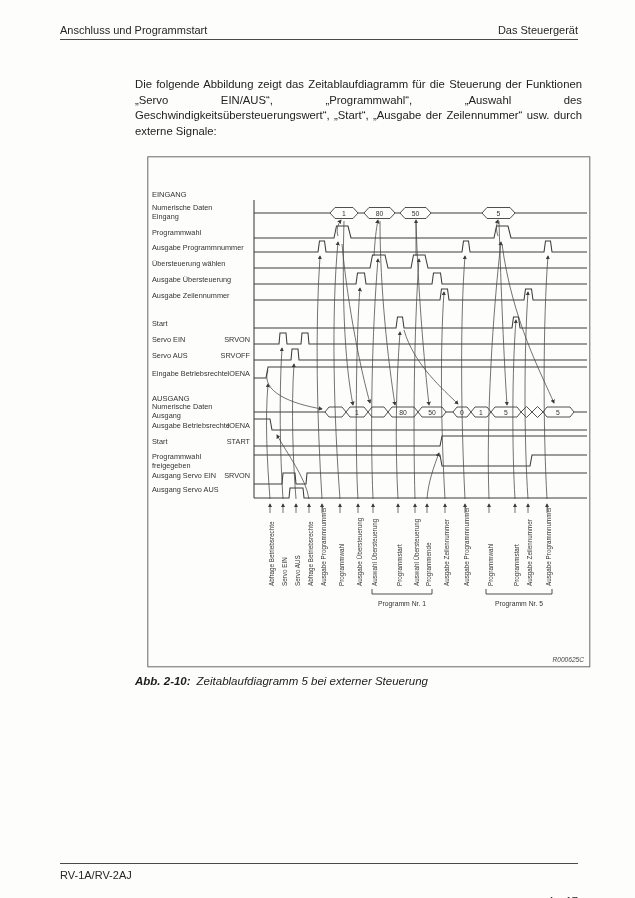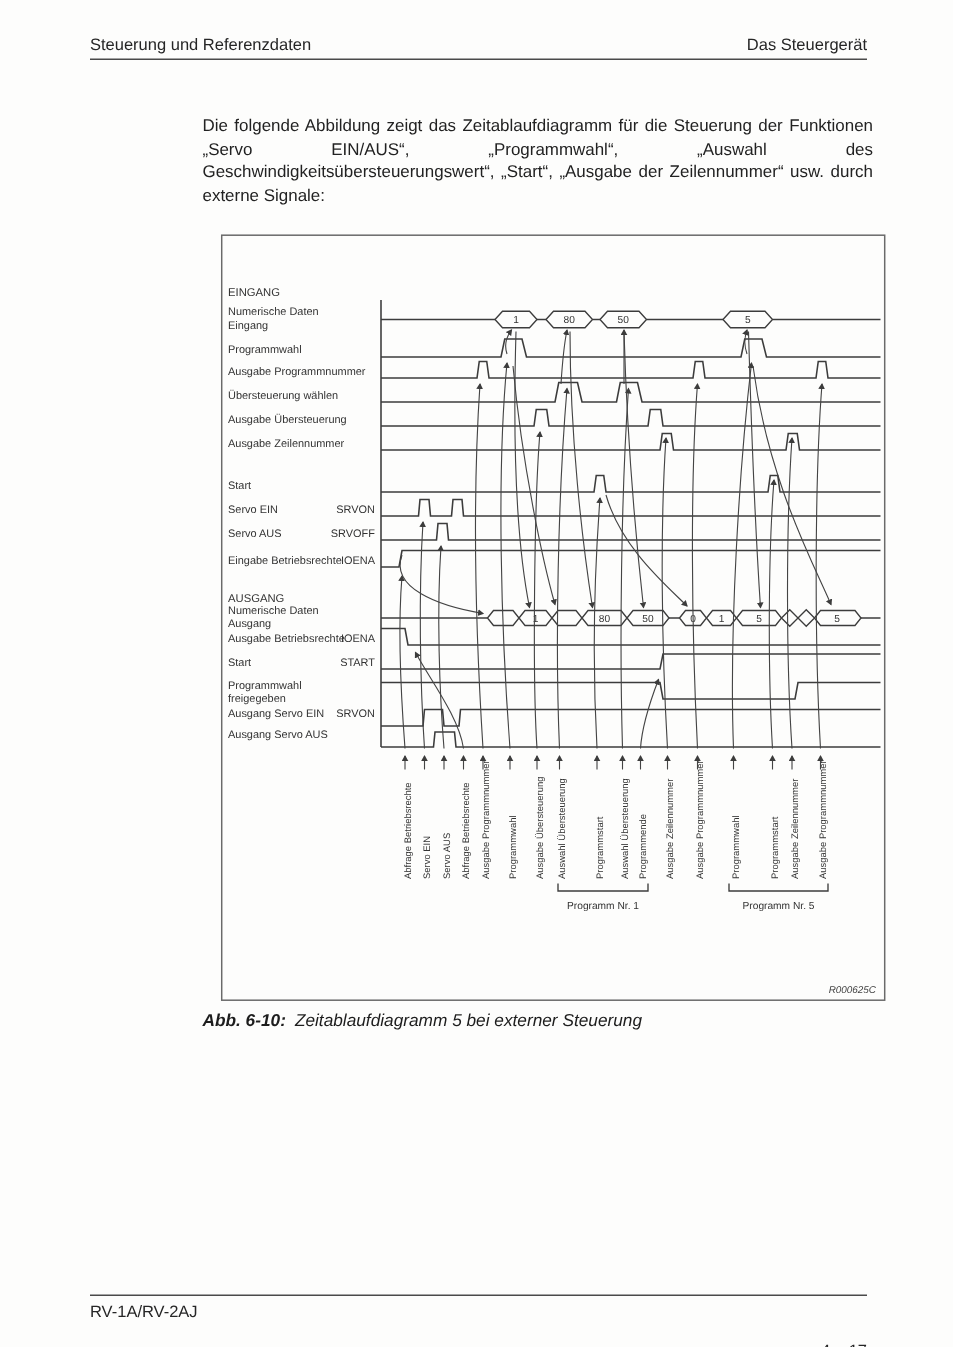--- a/index.html
+++ b/index.html
@@ -30,21 +30,21 @@
   .ref{font-size:6.6px;font-style:italic;fill:#444;}
   .wv{fill:none;stroke:#3c3c3c;stroke-width:1.05;}
   .hex{fill:none;stroke:#3c3c3c;stroke-width:0.9;}
   .cv{fill:none;stroke:#444;stroke-width:0.75;}
   .frame{fill:none;stroke:#6a6a6a;stroke-width:1;}
   .brk{fill:none;stroke:#3c3c3c;stroke-width:0.9;}
 </style>
 </head>
 <body>
 
-<div class="hdr-left">Steuerung und Referenzdaten</div>
+<div class="hdr-left">Anschluss und Programmstart</div>
 <div class="hdr-right">Das Steuergerät</div>
 <div class="hdr-rule"></div>
 
 <p class="intro">Die folgende Abbildung zeigt das Zeitablaufdiagramm für die Steuerung der Funktionen „Servo EIN/AUS“, „Programmwahl“, „Auswahl des Geschwindigkeitsübersteuerungswert“, „Start“, „Ausgabe der Zeilennummer“ usw. durch externe Signale:</p>
 
 <div class="diagram-wrap">
 <svg width="444" height="512" viewBox="135 156 444 512">
   <defs>
     <marker id="ah" markerWidth="7" markerHeight="7" refX="4.5" refY="3" orient="auto">
       <path d="M0,0 L5.5,3 L0,6 Z" fill="#3c3c3c"></path>
@@ -218,18 +218,18 @@
     <path class="brk" d="M474,589 V594 H540 V589"></path>
     <text class="grp" x="390" y="606" text-anchor="middle">Programm Nr. 1</text>
     <text class="grp" x="507" y="606" text-anchor="middle">Programm Nr. 5</text>
   </g>
 
   <text class="ref" x="572" y="662" text-anchor="end">R000625C</text>
 </svg>
 </div>
 
 <div class="caption">
-  <b>Abb. 6-10:</b><span>Zeitablaufdiagramm 5 bei externer Steuerung</span>
+  <b>Abb. 2-10:</b><span>Zeitablaufdiagramm 5 bei externer Steuerung</span>
 </div>
 
 <div class="ftr-rule"></div>
 <div class="ftr-left">RV-1A/RV-2AJ</div>
 <div class="ftr-right">4 – 17</div>
 
 </body></html>

